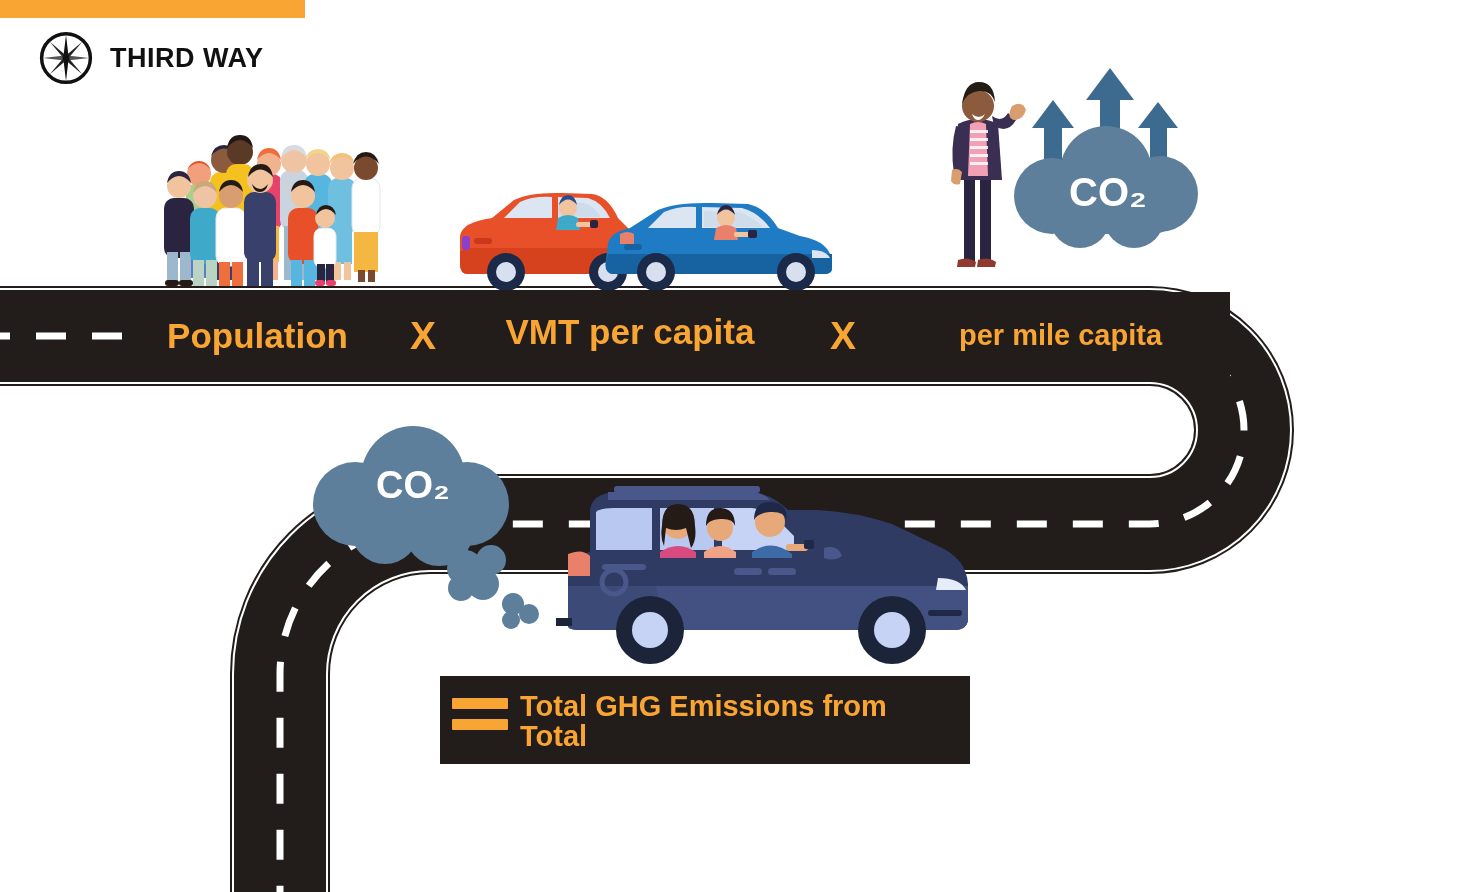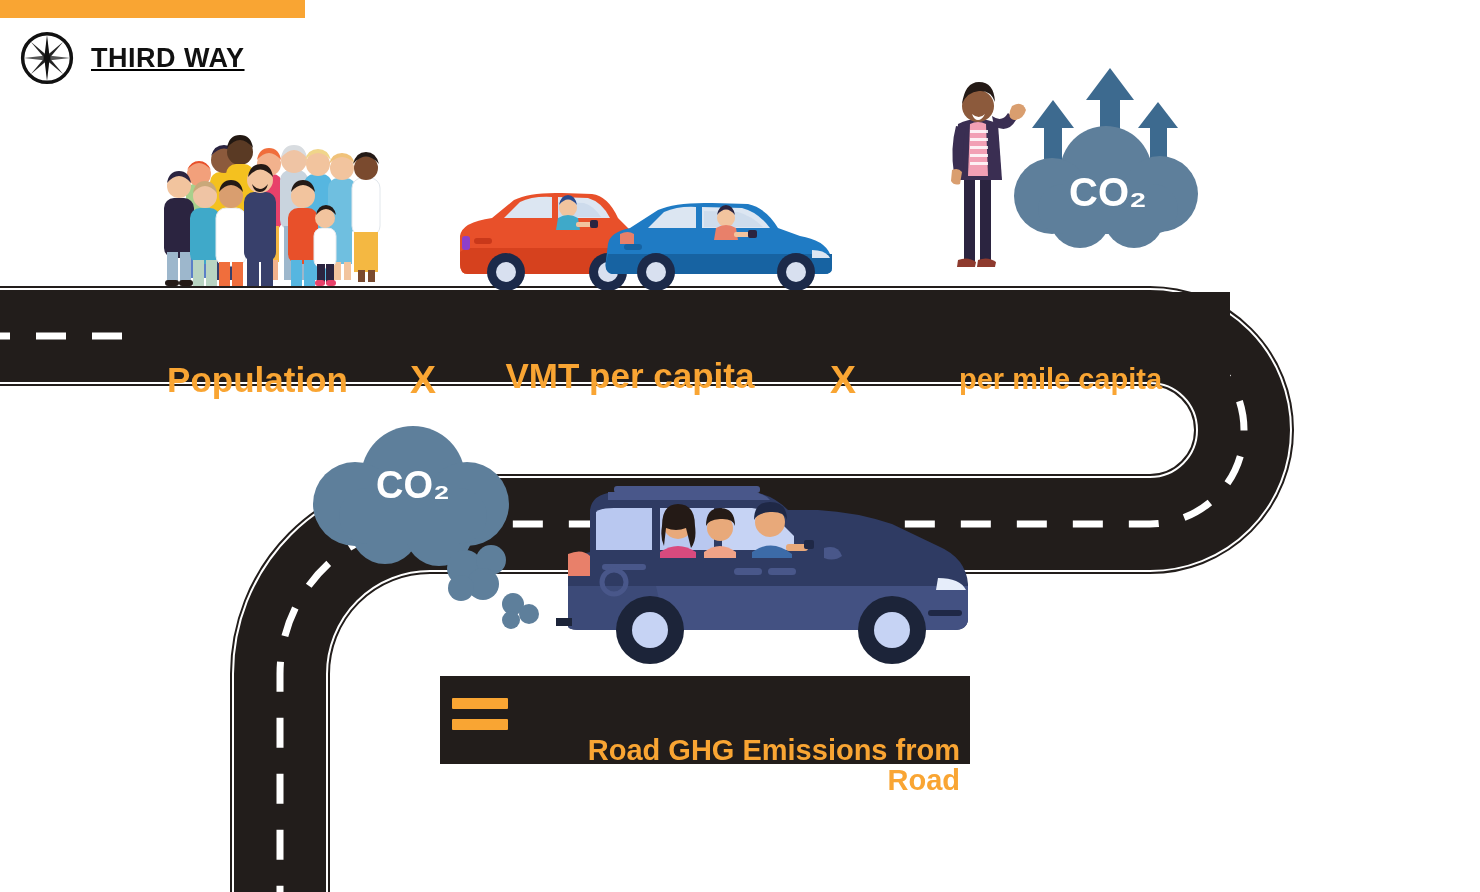--- a/index.html
+++ b/index.html
@@ -8,33 +8,33 @@
     font-family:"Liberation Sans","DejaVu Sans",sans-serif;
   }
   .stage{position:absolute;inset:0;width:1480px;height:892px;background:#fff;}
 
   
   .orange-bar{
     position:absolute;left:0;top:0;width:305px;height:18px;background:#F9A533;
   }
 
   
-  .brand{position:absolute;left:18px;top:29px;display:flex;align-items:center;gap:15px;text-decoration:underline;}
+  .brand{position:absolute;left:37px;top:29px;display:flex;align-items:center;gap:15px;}
   .brand-mark{width:58px;height:58px;display:block;}
   .brand-name{
     font-size:27px;font-weight:bold;letter-spacing:.5px;color:#111111;
     font-family:"Liberation Sans","DejaVu Sans",sans-serif;white-space:nowrap;
   }
 
   
   .road-layer{position:absolute;left:0;top:0;width:1480px;height:892px;}
   .eq-term{
     color:#F9A533;font-weight:bold;
     font-family:"Liberation Sans","DejaVu Sans",sans-serif;
-    text-align:right;line-height:1.02;margin-top:44px;
+    text-align:left;line-height:1.02;
   }
   .term-pop{position:absolute;left:150px;top:290px;width:215px;height:92px;
     display:flex;align-items:center;justify-content:center;font-size:35px;}
   .op-x1{position:absolute;left:388px;top:290px;width:70px;height:92px;
     display:flex;align-items:center;justify-content:center;font-size:39px;}
   .term-vmt{position:absolute;left:480px;top:290px;width:300px;height:84px;
     display:flex;align-items:center;justify-content:center;font-size:35px;}
   .op-x2{position:absolute;left:808px;top:290px;width:70px;height:92px;
     display:flex;align-items:center;justify-content:center;font-size:39px;}
   .term-cf{position:absolute;left:898px;top:290px;width:325px;height:92px;
@@ -111,21 +111,21 @@
   <div class="eq-term term-cf">
       <br>
     <span>per mile capita</span>
   </div>
 
   <div class="op-eq">
     <i></i>
     <i></i>
   </div>
   <div class="eq-term term-total">
-    <span>Road GHG Emissions from Road</span>
+    <span>Total GHG Emissions from Total</span>
       <br>
   </div>
 
   <div class="ill" id="crowd">
     <svg viewBox="0 0 268 168">
       <g>
 
         <g>
           <rect x="58" y="62" width="26" height="62" rx="9" fill="#8CC63F" opacity=".85"></rect>
           <rect x="58" y="62" width="26" height="62" rx="9" fill="#A7D08C"></rect>

